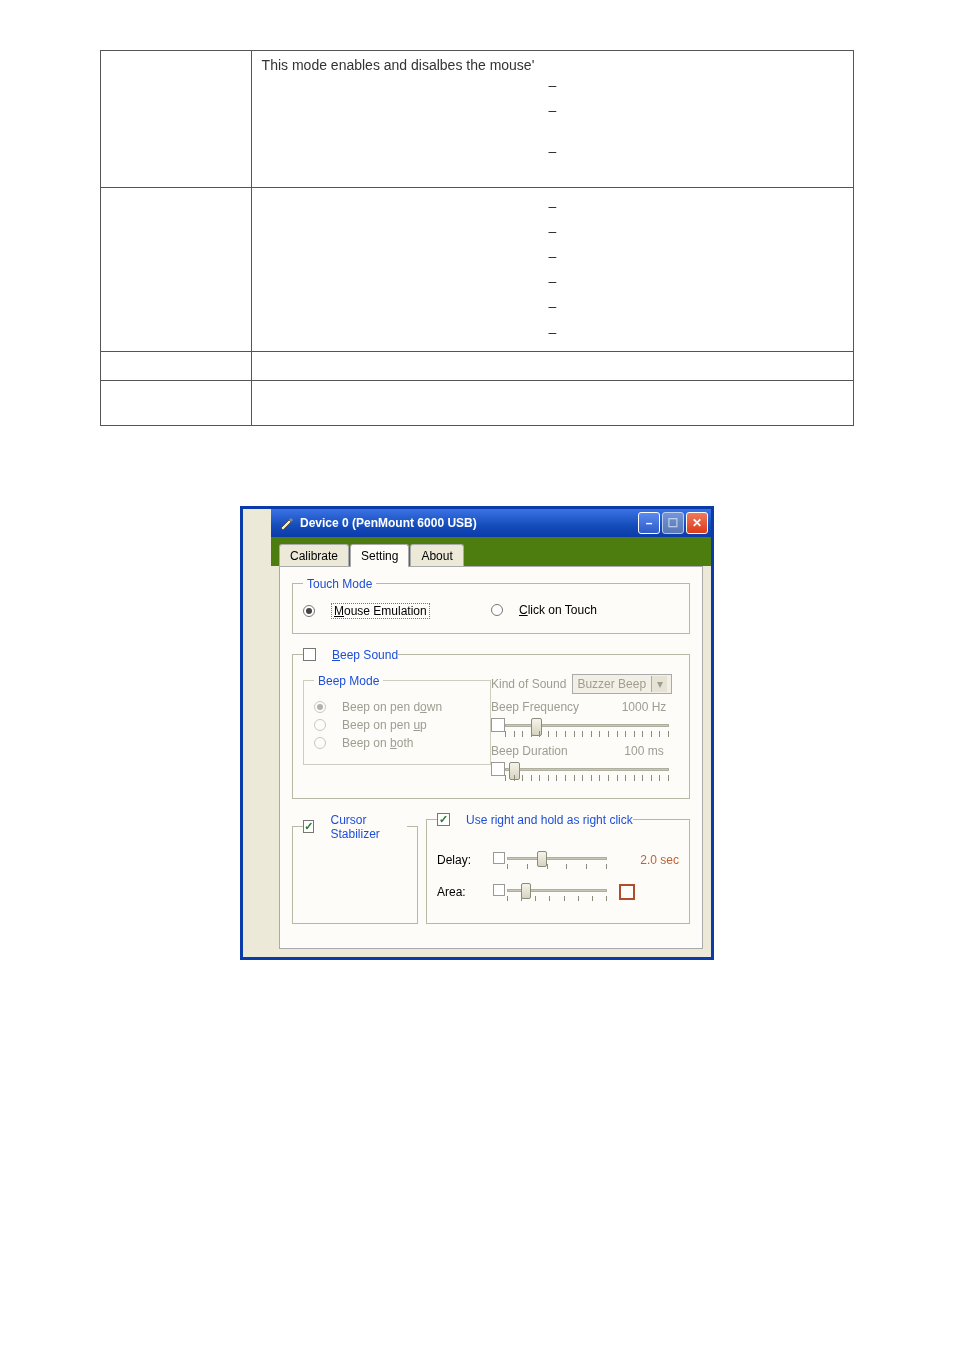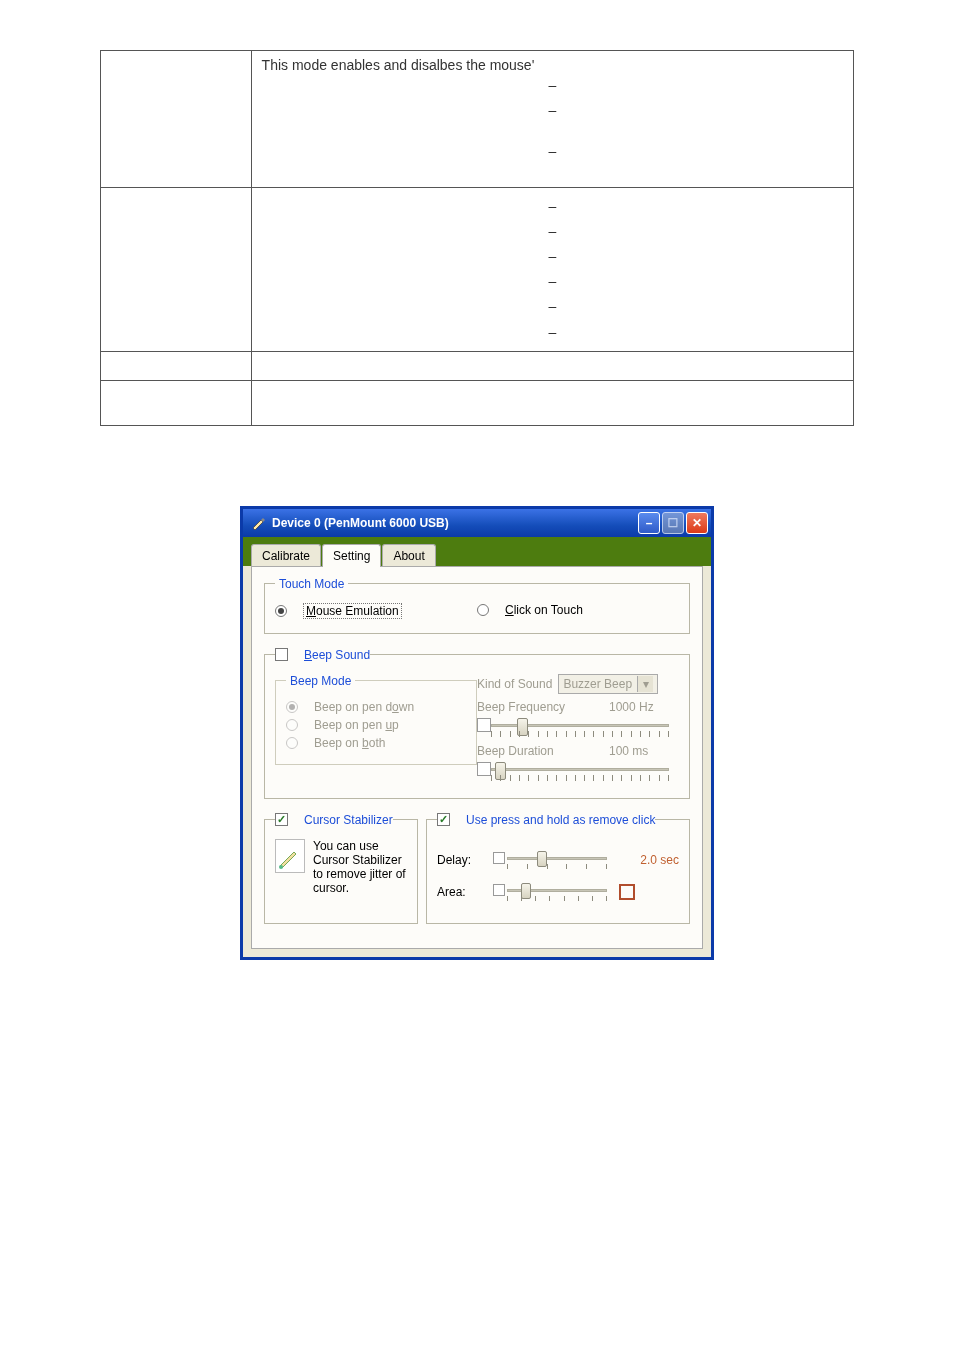--- a/index.html
+++ b/index.html
@@ -28,20 +28,21 @@
     .dash-line { text-align: center; line-height: 1.8; }
     
     .dialog-wrap { text-align: center; }
     .dialog {
       display: inline-block;
       width: 474px;
       text-align: left;
       border: 3px solid #0b3aa9;
       background: #ece9d8;
       font-size: 12px;
+      padding-left: 28px;
     }
     .titlebar {
       background: linear-gradient(to bottom, #3b72e6 0%, #144db9 60%, #0b3aa9 100%);
       color: #fff;
       display: flex;
       align-items: center;
       height: 28px;
       padding: 0 3px;
     }
     .titlebar .pen-icon {
@@ -116,21 +117,21 @@
     }
     .check .box {
       width: 13px; height: 13px; border: 1px solid #777; background: #fff;
       display: inline-flex; align-items:center; justify-content:center;
       font-size:11px;
     }
     .check .box.sel::after { content:"✓"; color:#2a7b2a; font-weight:bold; }
     .disabled { color: #9f9d91; }
     .dotted-focus { border: 1px dotted #777; padding: 0 2px; }
     .small-label { color:#9f9d91; }
-    .val-right { text-align: left; color:#9f9d91; }
+    .val-right { text-align: center; color:#9f9d91; }
     .slider {
       height: 22px; position: relative; margin: 2px 0 6px 0;
     }
     .slider .track {
       position:absolute; left:14px; right:10px; top:8px; height:3px;
       background:#c7c5b6; border:1px solid #b0ae9f;
     }
     .slider .thumb {
       position:absolute; top:2px; width:11px; height:18px;
       background: linear-gradient(#f6f4ea,#d7d3c1);
@@ -382,36 +383,27 @@
     </fieldset>
 
     <div class="row" style="gap:8px;">
       <fieldset class="group" style="flex:1">
         <legend style="padding:0">
           <span class="check" style="display:inline-flex">
             <span class="box sel"></span>
             <span>Cursor Stabilizer</span>
           </span>
         </legend>
-        <div class="stabilizer-row">
-          <span class="stabilizer-icon">
-            <svg width="28" height="28" viewBox="0 0 28 28">
-                  <path d="M4 24 L18 10 L20 12 L6 26 Z" fill="#f3dfa0" stroke="#7a5"></path>
-                  <circle cx="5" cy="25" r="2" fill="#5b8"></circle>
-                </svg>
-          </span>
-          <span>You can use Cursor Stabilizer to remove jitter of cursor.</span>
-        </div>
       </fieldset>
 
       <fieldset class="group" style="flex:1.1">
         <legend style="padding:0">
           <span class="check" style="display:inline-flex">
             <span class="box sel"></span>
-            <span>Use press and hold as remove click</span>
+            <span>Use right and hold as right click</span>
           </span>
         </legend>
         <div class="right-delay">
           <span class="lbl">Delay:</span>
           <span class="mini-slider">
             <span class="thumb-box" style="left:0"></span>
             <div class="track"></div>
             <div class="thumb" style="left:44px"></div>
             <div class="ticks">
                   <span></span>

